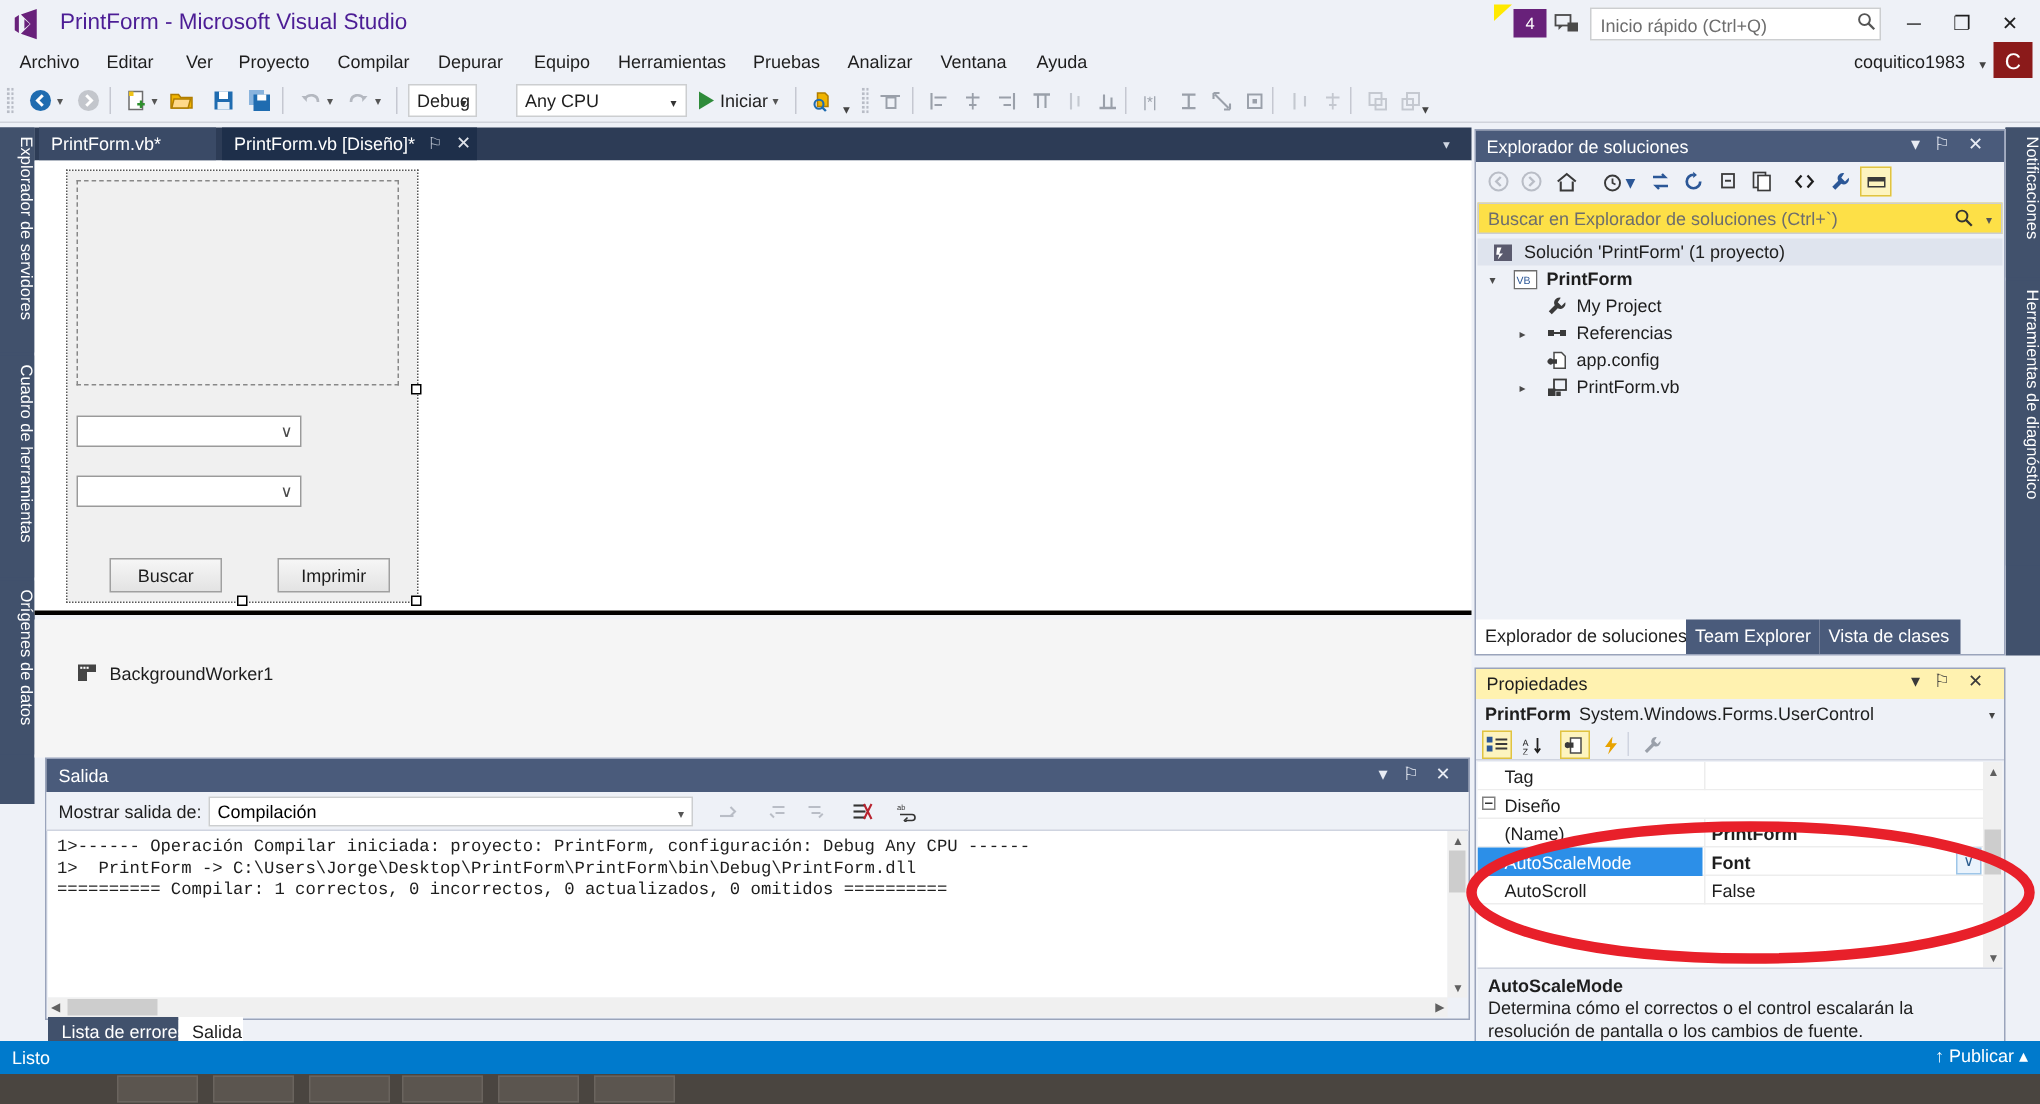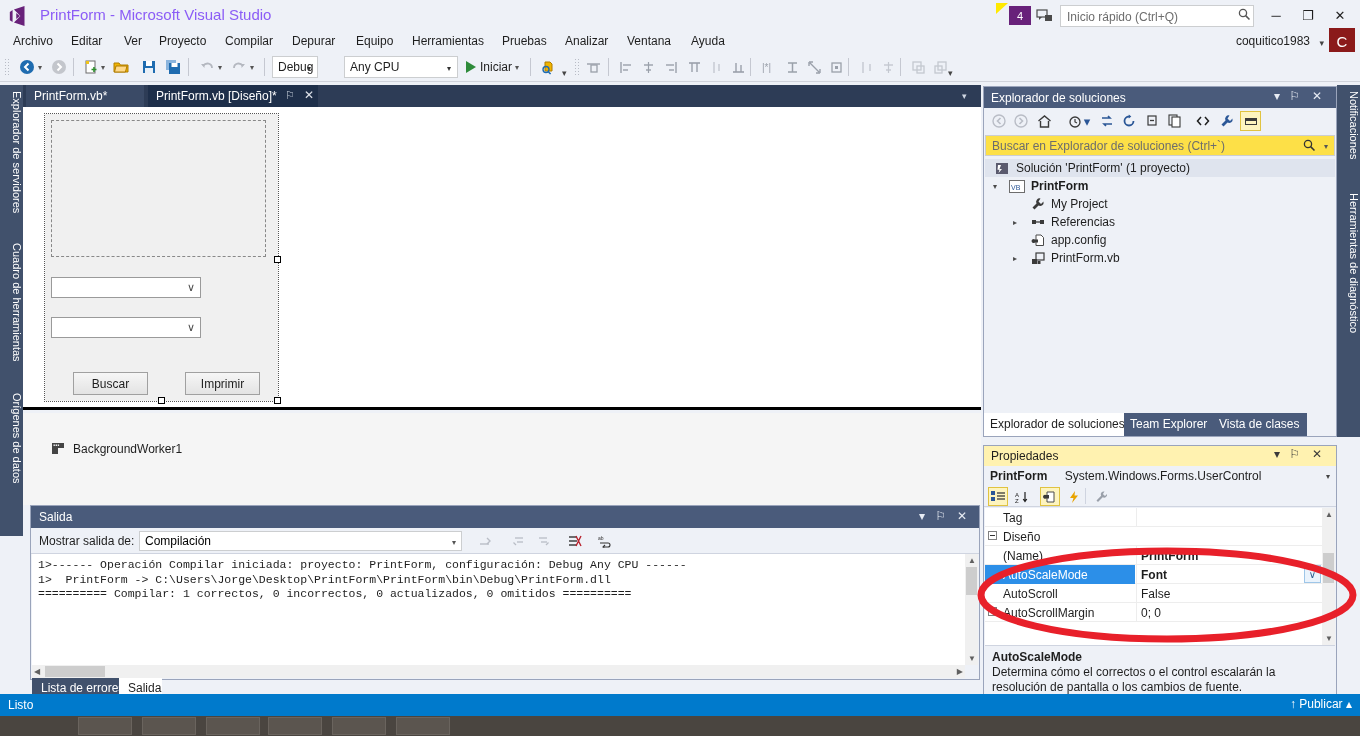--- a/index.html
+++ b/index.html
@@ -13,21 +13,21 @@
   #app { position: relative; width: 1360px; height: 736px; background: #eef1f7; }
 
   
   .titlebar {
     position: absolute; left: 0; top: 0; width: 1360px; height: 32px;
     background: #eef1f7;
   }
   .vs-logo { position: absolute; left: 8px; top: 5px; width: 22px; height: 22px; }
   .app-title {
     position: absolute; left: 40px; top: 6px;
-    font-size: 15px; color: #8b5cf6;
+    font-size: 15px; color: #4c1d95;
   }
   .notif-badge {
     position: absolute; left: 1009px; top: 6px; width: 22px; height: 19px;
     background: #68217a; color: #fff; font-size: 11px;
     display: flex; align-items: center; justify-content: center;
   }
   .notif-flag {
     position: absolute; left: 996px; top: 3px; width: 0; height: 0;
     border-left: 12px solid #ffe900; border-bottom: 11px solid transparent;
   }
@@ -838,21 +838,21 @@
   <div class="pr-panel">
     <div class="pr-title">
       <span>Propiedades</span>
       <span class="ctl" style="right:56px">▾</span>
       <span class="ctl" style="right:36px">⚐</span>
       <span class="ctl" style="right:14px">✕</span>
     </div>
 
     <div class="pr-obj">
       <span style="font-weight:bold">PrintForm</span>
-      <span style="margin-left:14px">System.Windows.Forms.UserControl</span>
+      <span style="margin-left:2px">System.Windows.Forms.UserControl</span>
       <span class="caret">▾</span>
     </div>
 
     <div class="pr-toolbar">
       <span class="pr-ico on" style="left:4px">
         <svg width="14" height="12" viewBox="0 0 14 12">
             <rect x="0" y="0" width="4" height="4" fill="#2b5797"></rect>
             <rect x="0" y="6" width="4" height="4" fill="#2b5797"></rect>
             <line x1="6" y1="2" x2="14" y2="2" stroke="#3a3a3a" stroke-width="1.3"></line>
             <line x1="6" y1="5" x2="14" y2="5" stroke="#3a3a3a" stroke-width="1.3"></line>
@@ -900,25 +900,20 @@
       </div>
       <div class="prow selected" style="top:57px">
         <span class="pname">AutoScaleMode</span>
         <span class="pval" style="font-weight:bold">Font</span>
         <span class="pdrop" style="right:14px">∨</span>
       </div>
       <div class="prow" style="top:76px">
         <span class="pname">AutoScroll</span>
         <span class="pval">False</span>
       </div>
-      <div class="prow" style="top:95px">
-        <span class="pexp plus"></span>
-        <span class="pname">AutoScrollMargin</span>
-        <span class="pval">0; 0</span>
-      </div>
     </div>
 
     <div class="pr-vscroll">
       <span class="sb-arrow" style="left:3px;top:2px">▲</span>
       <span class="sb-thumb" style="left:1px;top:45px;width:11px;height:30px"></span>
       <span class="sb-arrow" style="left:3px;bottom:2px">▼</span>
     </div>
 
     <div class="pr-desc">
       <div class="pr-desc-title">AutoScaleMode</div>

